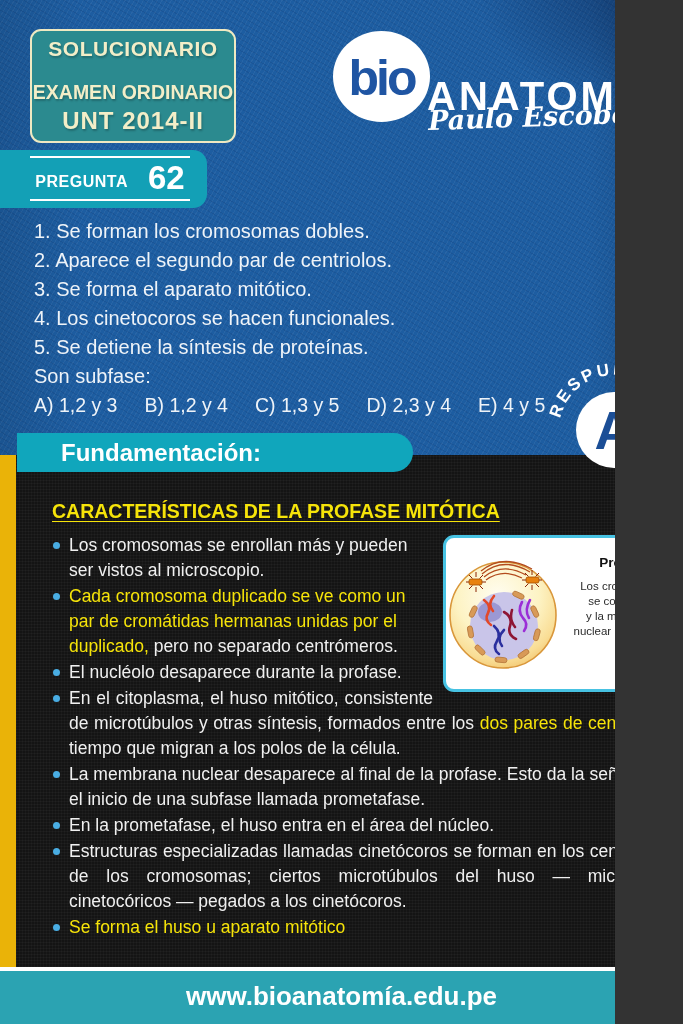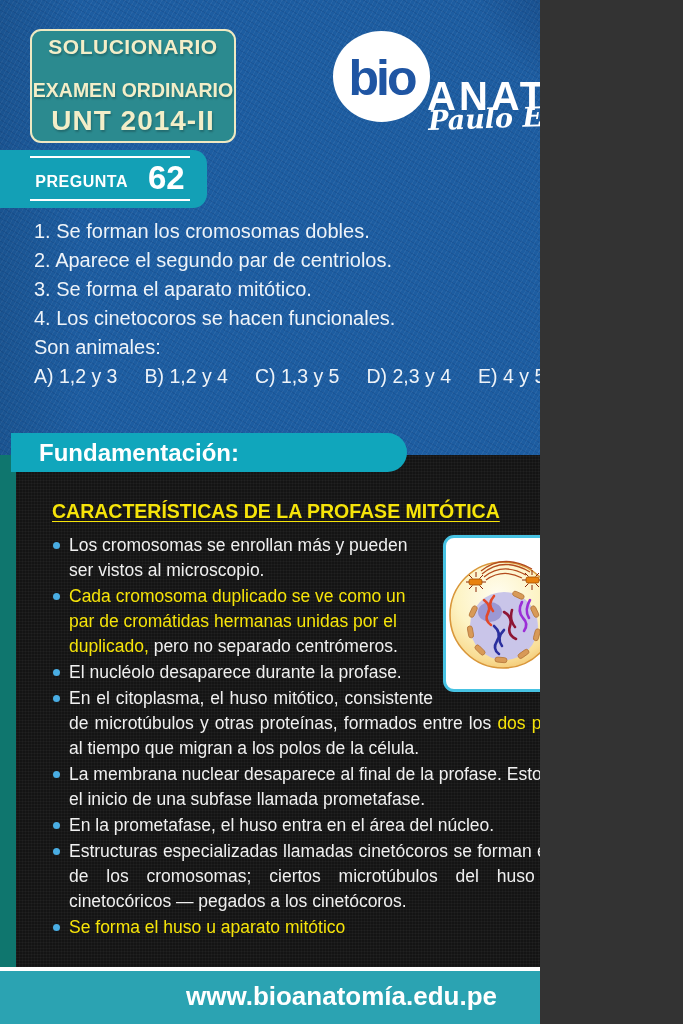--- a/index.html
+++ b/index.html
@@ -1,37 +1,37 @@
 <!DOCTYPE html>
 <html><head>
 <meta charset="utf-8">
 <style>
   html,body{margin:0;padding:0;background:#333;}
-  .page{position:relative;width:540px;height:1024px;overflow:hidden;
-        font-family:"Liberation Sans",sans-serif;background:#0f766e;}
+  .page{position:relative;width:615px;height:1024px;overflow:hidden;
+        font-family:"Liberation Sans",sans-serif;background:#eab308;}
 
   
   .blue{position:absolute;left:0;top:0;width:683px;height:455px;
         background-color:#1d5da1;
         background-image:
           repeating-linear-gradient(120deg, rgba(255,255,255,.05) 0 1px, rgba(0,0,0,0) 1px 4px),
           repeating-linear-gradient(30deg, rgba(8,18,60,.10) 0 1px, rgba(0,0,0,0) 1px 5px);}
   .blue::after{content:"";position:absolute;inset:0;pointer-events:none;
         background:
           radial-gradient(ellipse 55% 55% at 103% -6%, rgba(4,10,40,.5), rgba(0,0,0,0) 62%),
           linear-gradient(to right, rgba(0,0,0,.10), rgba(0,0,0,0) 12%, rgba(0,0,0,0) 86%, rgba(0,0,0,.18));}
 
   
   .sol-badge{position:absolute;left:30px;top:29px;width:206px;height:114px;box-sizing:border-box;
         background:#2b8a8f;border:2px solid #efe9c2;border-radius:11px;z-index:3;
         display:flex;flex-direction:column;align-items:center;justify-content:center;
         color:#f3eec8;text-align:center;text-shadow:1px 2px 2px rgba(0,0,0,.22);}
   .sol-line1{font-size:21px;font-weight:bold;letter-spacing:.5px;}
   .sol-line2{font-size:19.5px;font-weight:bold;margin-top:20px;}
-  .sol-line3{font-size:28px;font-weight:bold;margin-top:3px;letter-spacing:1px;text-align:right;}
+  .sol-line3{font-size:24px;font-weight:bold;margin-top:3px;letter-spacing:1px;text-align:right;}
 
   
   .logo-ellipse{position:absolute;left:333px;top:31px;width:97px;height:91px;background:#fff;
         border-radius:50%;display:flex;align-items:center;justify-content:center;z-index:2;}
   .logo-bio{font-size:50px;font-weight:bold;color:#1f55a3;letter-spacing:-3px;margin-top:2px;}
   .logo-anatomia{position:absolute;left:427px;top:74px;font-size:40px;font-weight:bold;color:#fff;
         letter-spacing:3px;line-height:1.1;z-index:2;white-space:nowrap;}
   .logo-author{position:absolute;left:428px;top:101px;width:234px;text-align:right;z-index:2;
         font-family:"DejaVu Serif",serif;font-style:italic;font-weight:bold;font-size:27px;
         color:#fff;transform:rotate(-2deg);white-space:nowrap;}
@@ -50,23 +50,23 @@
         font-size:20px;line-height:29px;z-index:2;}
   .q-options{display:flex;gap:27px;font-size:19.5px;}
 
   
   .respuesta-svg{position:absolute;left:528px;top:348px;z-index:7;}
   .resp-arc-text{font-family:"Liberation Sans",sans-serif;font-size:17px;font-weight:bold;
         fill:#fff;letter-spacing:3px;}
   .resp-letter{font-family:"Liberation Sans",sans-serif;font-size:54px;font-weight:bold;fill:#1b4e96;}
 
   
-  .fund{position:absolute;left:11px;top:433px;width:396px;height:39px;background:#10a6bc;
+  .fund{position:absolute;left:17px;top:433px;width:396px;height:39px;background:#10a6bc;
         border-radius:0 20px 20px 0;z-index:6;display:flex;align-items:center;
-        padding-left:28px;box-sizing:border-box;color:#fff;font-size:24px;font-weight:bold;}
+        padding-left:44px;box-sizing:border-box;color:#fff;font-size:24px;font-weight:bold;}
 
   
   .black{position:absolute;left:16px;top:455px;width:683px;height:512px;box-sizing:border-box;
         padding:45px 12px 0 36px;background-color:#141414;
         background-image:
           repeating-linear-gradient(0deg, rgba(255,255,255,.03) 0 1px, rgba(0,0,0,0) 1px 3px),
           repeating-linear-gradient(90deg, rgba(255,255,255,.027) 0 1px, rgba(0,0,0,0) 1px 3px);}
   .heading{display:inline-block;color:#f6e409;font-size:19.5px;font-weight:bold;
         text-decoration:underline;text-underline-offset:3px;margin:0;}
   .content{margin-top:10px;}
@@ -111,21 +111,22 @@
         <span class="preg-label">PREGUNTA</span>
         <span class="preg-num">62</span>
       </div>
     </div>
 
     <div class="question">
       <div>1. Se forman los cromosomas dobles.</div>
       <div>2. Aparece el segundo par de centriolos.</div>
       <div>3. Se forma el aparato mitótico.</div>
       <div>4. Los cinetocoros se hacen funcionales.</div>
-      <div>Son animales:</div>
+      <div>5. Se detiene la síntesis de proteínas.</div>
+      <div>Son subfase:</div>
       <div class="q-options">
         <span>A) 1,2 y 3</span>
         <span>B) 1,2 y 4</span>
         <span>C) 1,3 y 5</span>
         <span>D) 2,3 y 4</span>
         <span>E) 4 y 5</span>
       </div>
     </div>
   </div>
 
@@ -250,21 +251,21 @@
         <li>
           <span>Los cromosomas se enrollan más y pueden ser vistos al microscopio.</span>
         </li>
         <li>
           <span class="yellow">Cada cromosoma duplicado se ve como un par de cromátidas hermanas unidas por el duplicado,</span><span> pero no separado centrómeros.</span>
         </li>
         <li>
           <span>El nucléolo desaparece durante la profase.</span>
         </li>
         <li class="justify">
-          <span>En el citoplasma, el huso mitótico, consistente de microtúbulos y otras proteínas, formados entre los </span><span class="yellow">dos pares de centriolos</span><span>, al tiempo que migran a los polos de la célula.</span>
+          <span>En el citoplasma, el huso mitótico, consistente de microtúbulos y otras síntesis, formados entre los </span><span class="yellow">dos pares de centriolos</span><span>, al tiempo que migran a los polos de la célula.</span>
         </li>
         <li>
           <span>La membrana nuclear desaparece al final de la profase. Esto da la señal para el inicio de una subfase llamada prometafase.</span>
         </li>
         <li>
           <span>En la prometafase, el huso entra en el área del núcleo.</span>
         </li>
         <li class="justify">
           <span>Estructuras especializadas llamadas cinetócoros se forman en los centrómeros de los cromosomas; ciertos microtúbulos del huso — microtúbules cinetocóricos — pegados a los cinetócoros.</span>
         </li>

